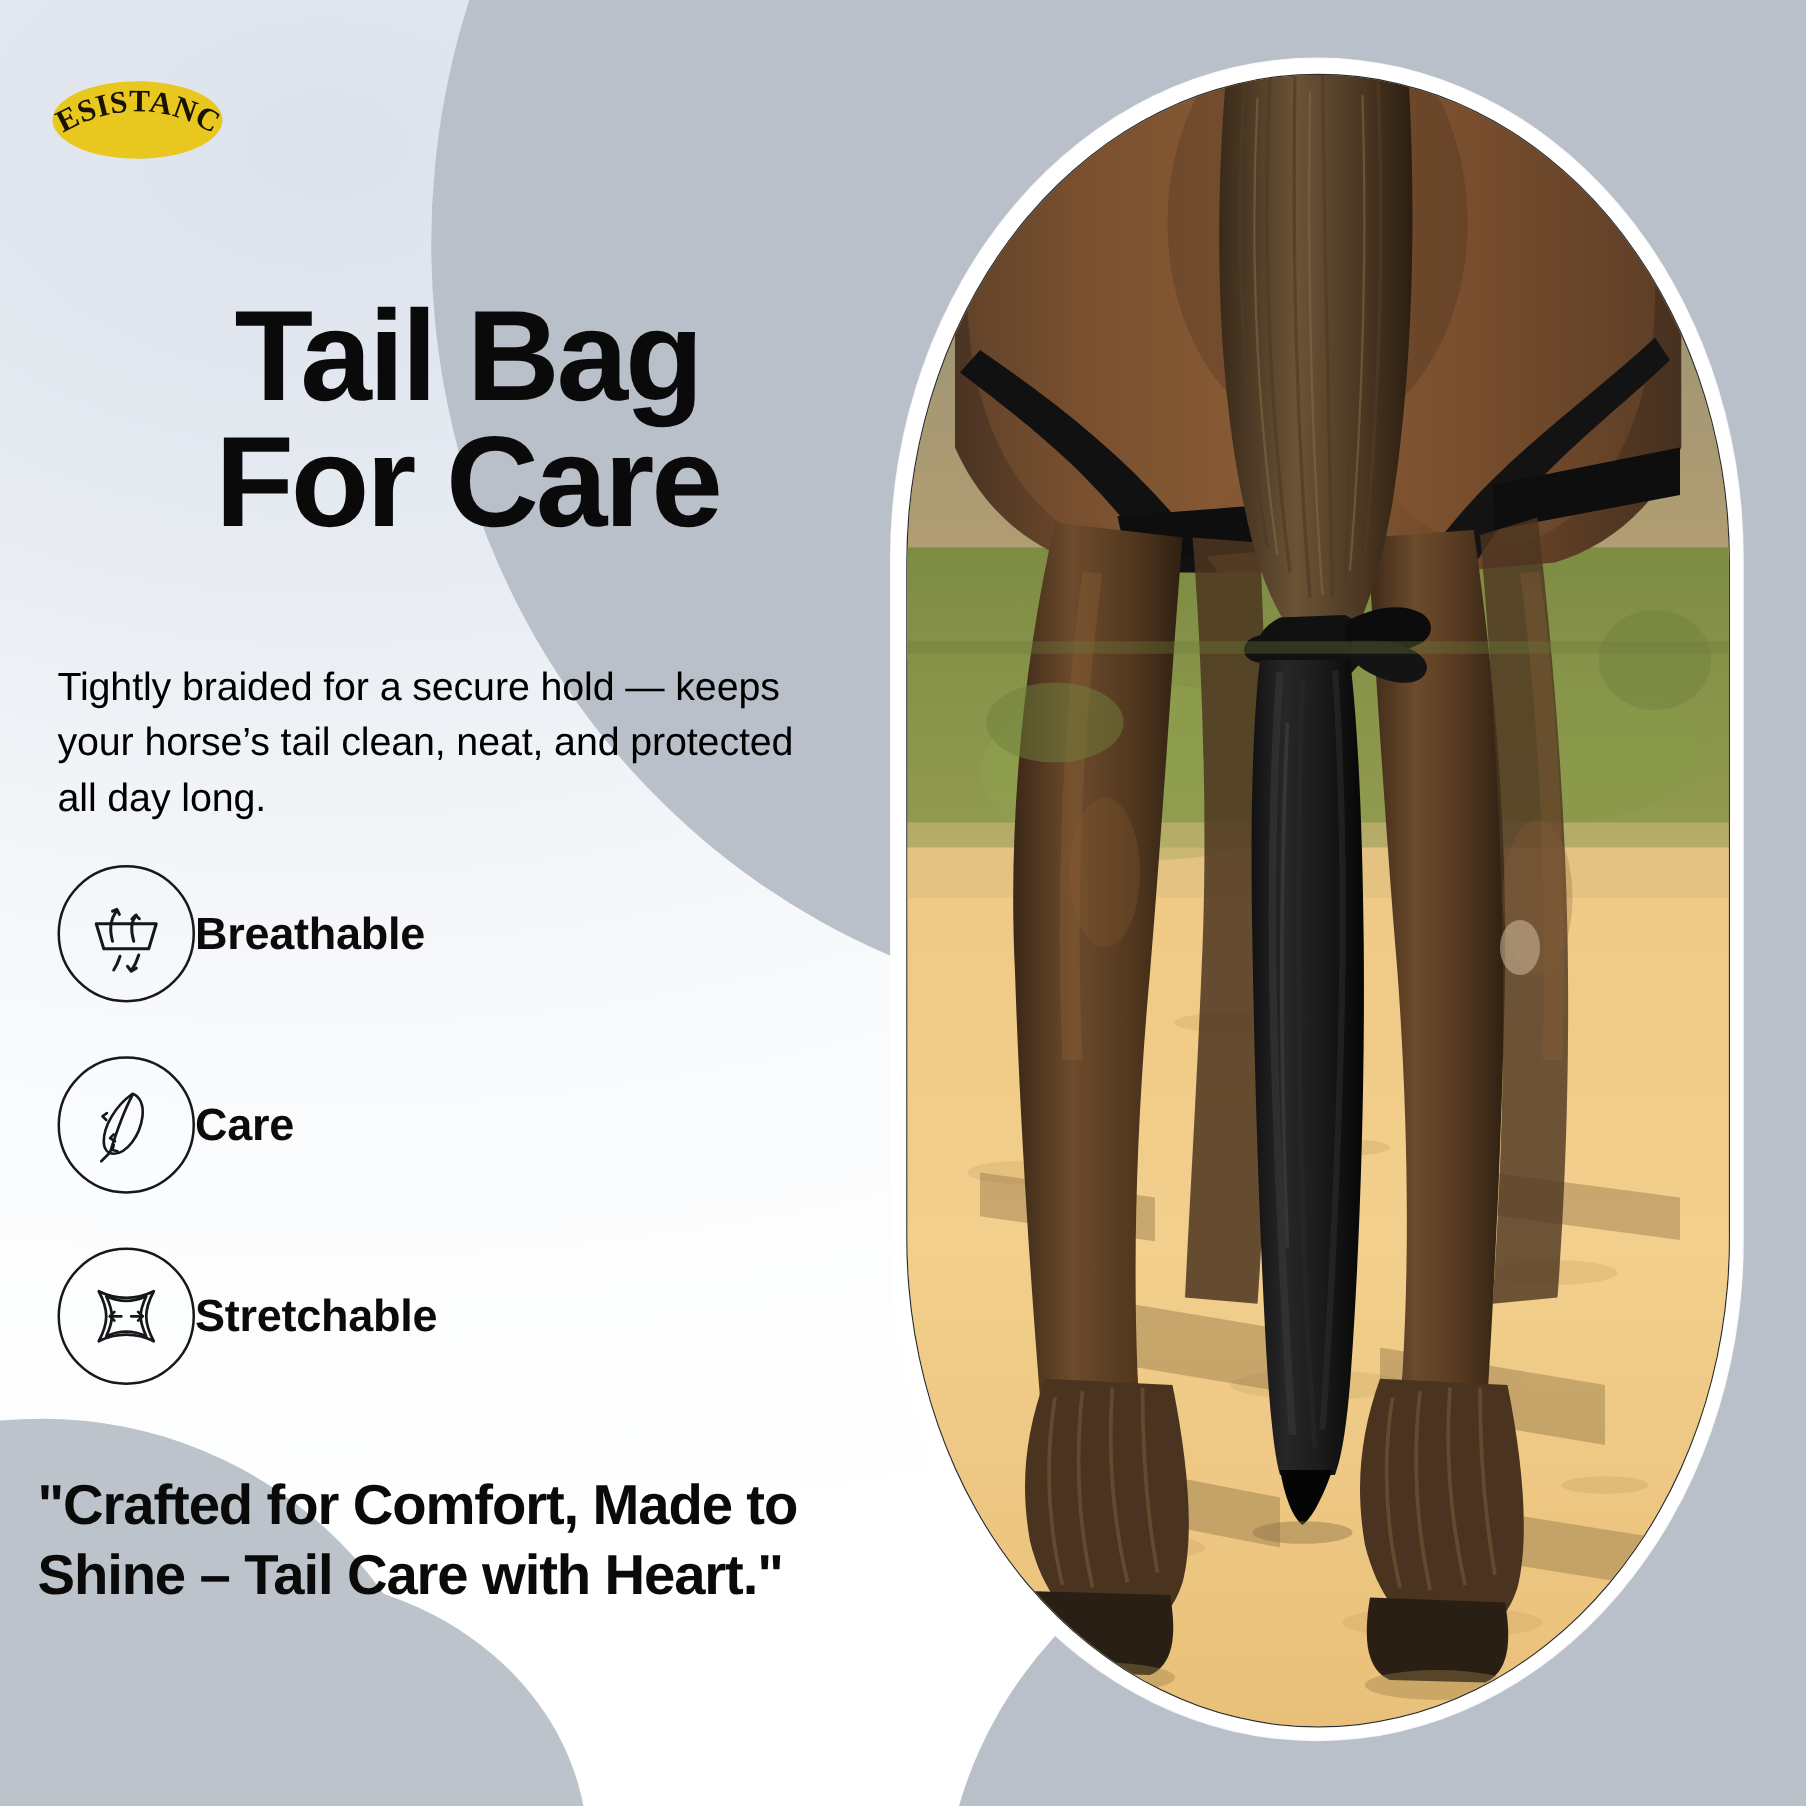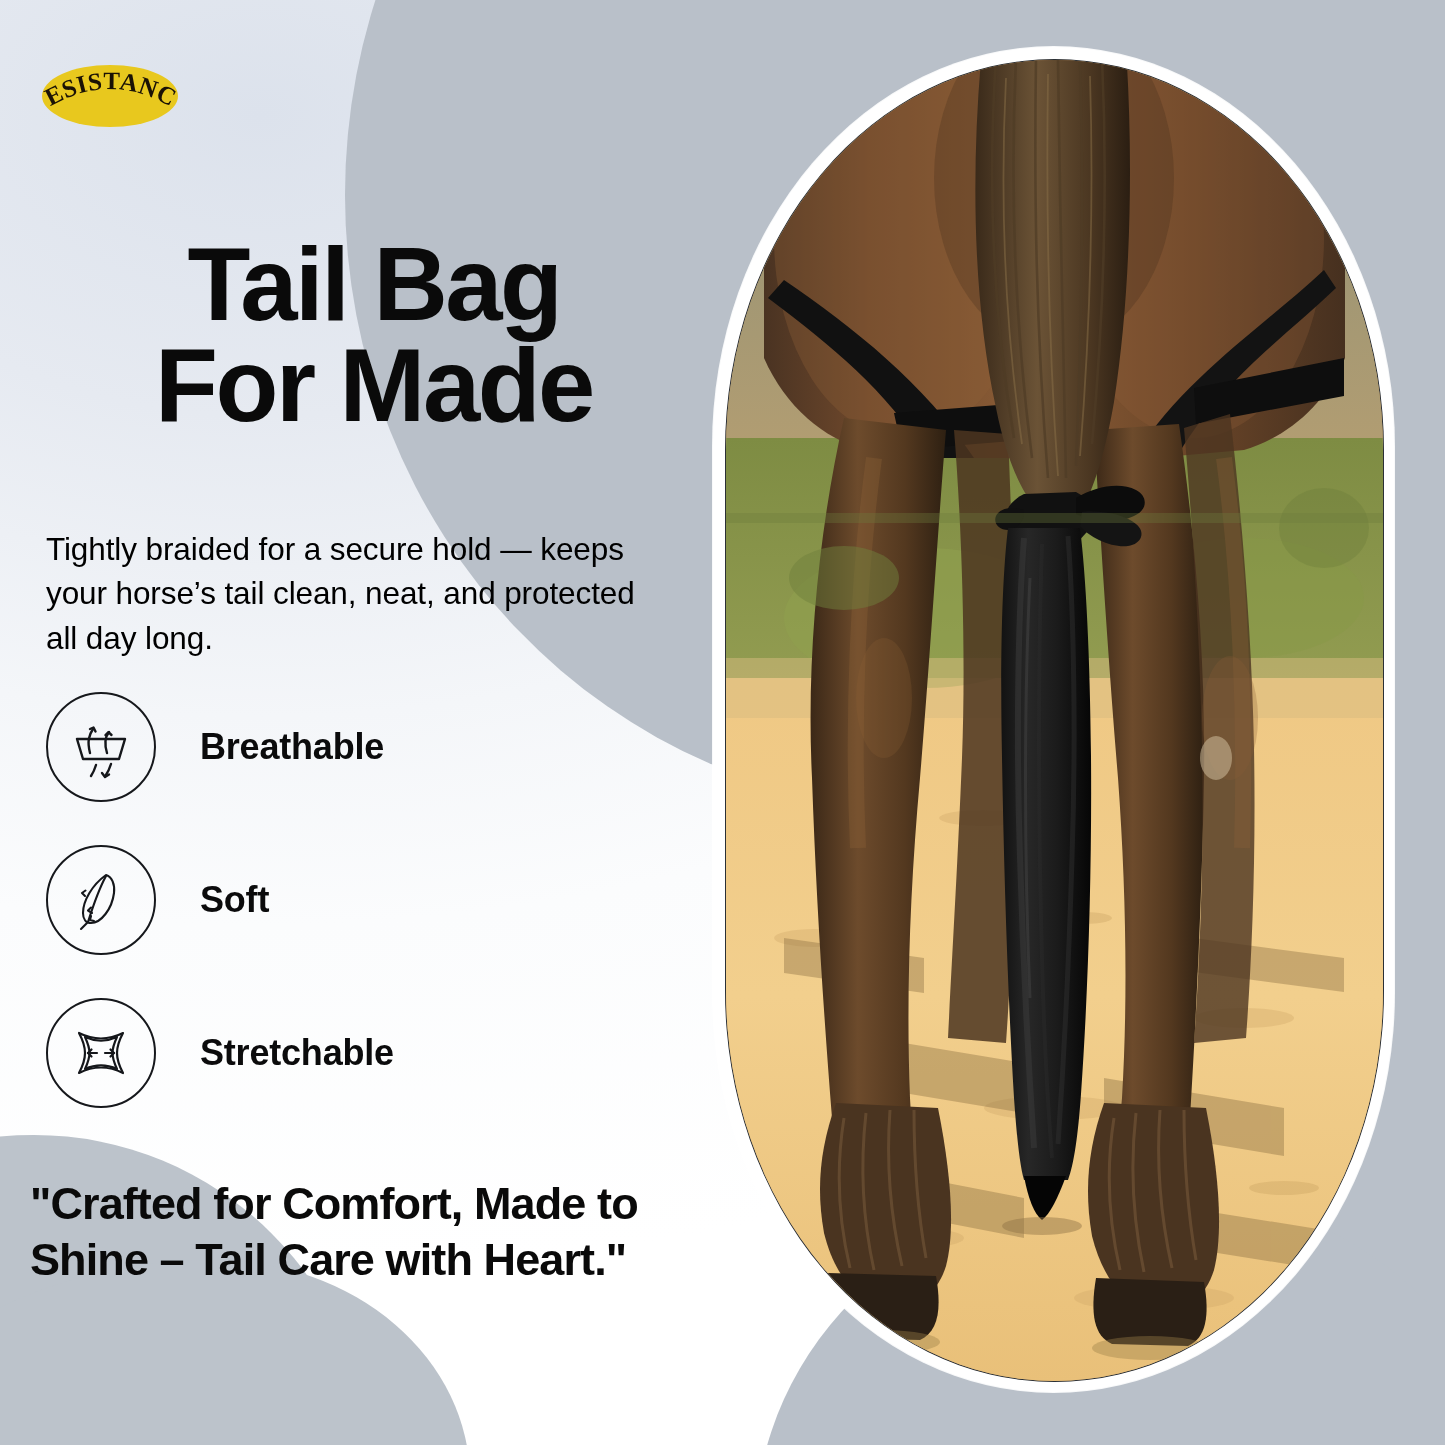--- a/index.html
+++ b/index.html
@@ -86,21 +86,20 @@
     display:flex;align-items:center;height:118px;margin-bottom:35px;
   }
   .feature:last-child{margin-bottom:0;align-items:center;}
   .ficon{
     width:106px;height:106px;border-radius:50%;
     border:2.6px solid #16181c;
     display:flex;align-items:center;justify-content:center;
     flex:0 0 106px;background:transparent;
   }
   .flabel{
-    margin-left:44px;
     font-size:36px;font-weight:700;color:#0b0b0c;
     letter-spacing:-0.2px;
   }
 
   
   .quote{
     position:absolute;left:30px;top:1176px;width:690px;
     font-size:45px;line-height:1.25;font-weight:700;
     color:#0a0a0a;letter-spacing:-0.9px;
   }
@@ -144,21 +143,21 @@
         <ellipse cx="75" cy="36" rx="68" ry="31" fill="#E8C81E"></ellipse>
         <path id="arcpath" d="M 16 46 Q 75 12 134 46" fill="none"></path>
         <text font-family="Liberation Serif, serif" font-size="25" font-weight="700" fill="#1a1205" letter-spacing="0.5">
           <textPath href="#arcpath" startOffset="50%" text-anchor="middle">RESISTANCE</textPath>
         </text>
       </svg>
     </div>
 
     <h1 class="headline">
       <span>Tail Bag</span>
-      <span class="l2">For Made</span>
+      <span class="l2">For Care</span>
     </h1>
 
     <p class="subcopy">Tightly braided for a secure hold — keeps your horse’s tail clean, neat, and protected all day long.</p>
 
     <div class="features">
 
       <div class="feature">
         <div class="ficon">
           <svg width="72" height="72" viewBox="0 0 72 72" fill="none" stroke="#15171b" stroke-width="2.4" stroke-linecap="round" stroke-linejoin="round">
             <path d="M12 28 L60 28 L54 48 L18 48 Z"></path>
@@ -178,21 +177,21 @@
         <div class="ficon">
           <svg width="70" height="70" viewBox="0 0 70 70" fill="none" stroke="#15171b" stroke-width="2.1" stroke-linecap="round" stroke-linejoin="round">
             <path d="M40 10 C26 20 17 36 17 48 C17 54 20 58 25 58 C35 58 46 44 48 28 C49 19 46 12 40 10 Z"></path>
             <path d="M40 11 C34 22 28 38 22 57"></path>
             <path d="M22 57 L15 64"></path>
             <path d="M19 31 L16 28 L19.5 25.5"></path>
             <path d="M26 48 L22 45.5 L25 42.5"></path>
             <path d="M28 56 L24 55 L25 51"></path>
           </svg>
         </div>
-        <div class="flabel">Soft</div>
+        <div class="flabel">Care</div>
       </div>
 
       <div class="feature">
         <div class="ficon">
           <svg width="72" height="72" viewBox="0 0 72 72" fill="none" stroke="#15171b" stroke-width="2.2" stroke-linecap="round" stroke-linejoin="round">
             <path d="M14 16 C22 31 22 41 14 56 C28 49 44 49 58 56 C50 41 50 31 58 16 C44 23 28 23 14 16 Z"></path>
             <path d="M20 20 C26 33 26 39 20 52 C31 47 41 47 52 52 C46 39 46 33 52 20 C41 25 31 25 20 20 Z"></path>
             <path d="M32 36 L23 36"></path>
             <path d="M26.5 32.5 L23 36 L26.5 39.5"></path>
             <path d="M40 36 L49 36"></path>

